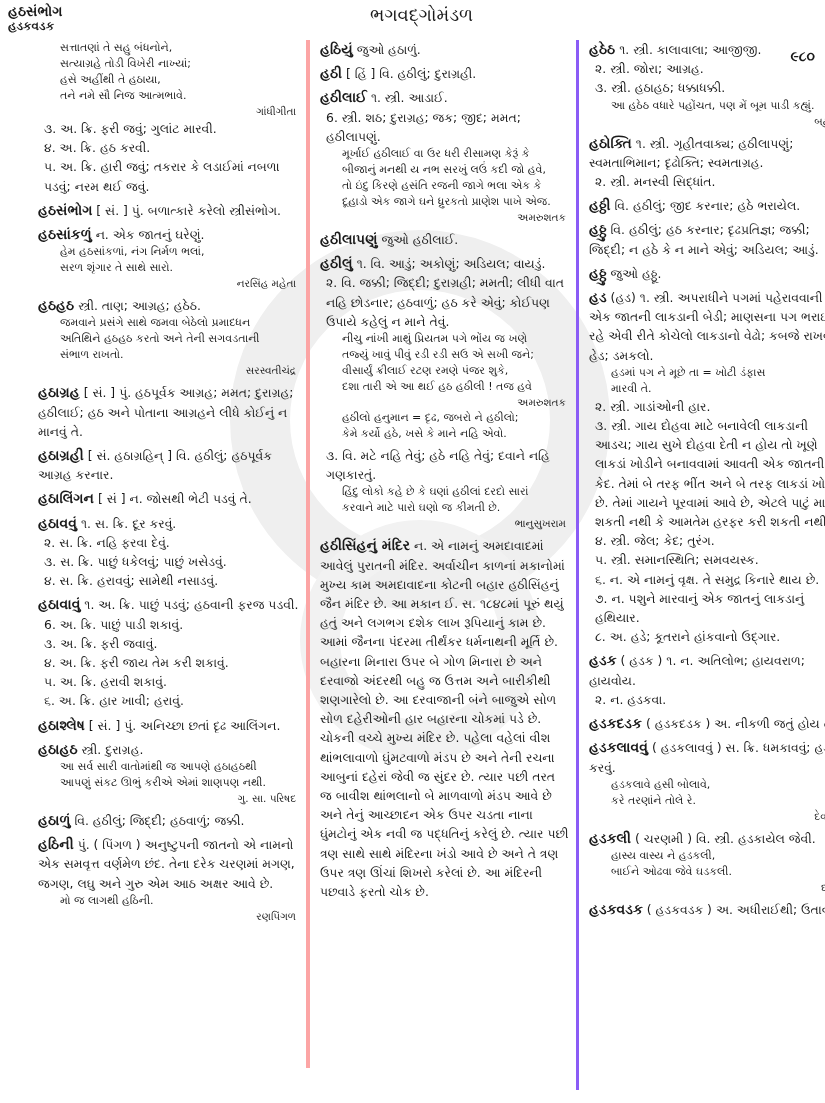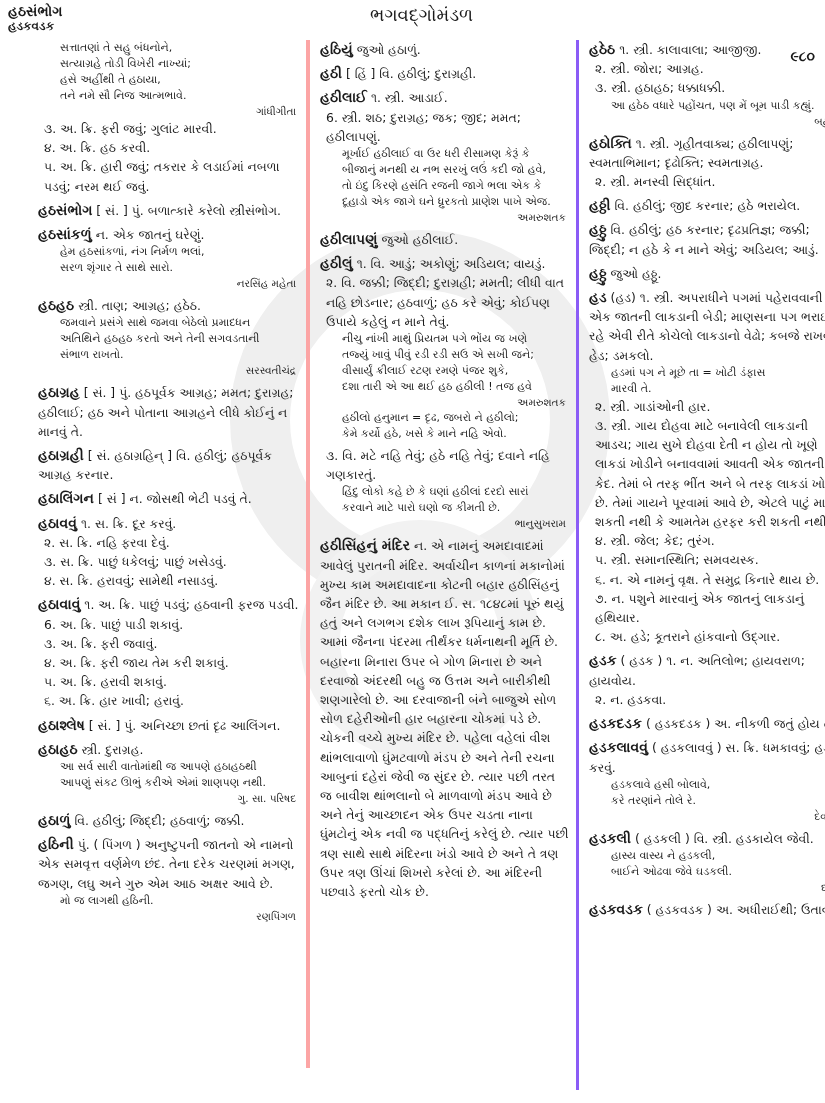--- a/index.html
+++ b/index.html
@@ -252,21 +252,21 @@
       <span class="hw">હડકલાવવું</span>
       <span>( હડકલાવવું ) સ. ક્રિ. ધમકાવવું; હડધૂત કરવું.</span>
       <div class="quote">
         <span class="ql">હડકલાવે હસી બોલાવે,</span>
         <span class="ql">કરે તરણાંને તોલે રે.</span>
       </div>
       <div class="src">દેવાનંદ</div>
     </div>
     <div class="entry">
       <span class="hw">હડકલી</span>
-      <span>( હડકલી ) વિ. સ્ત્રી. હડકાયેલ જેવી.</span>
+      <span>( ચરણમી ) વિ. સ્ત્રી. હડકાયેલ જેવી.</span>
       <div class="quote">
         <span class="ql">હાસ્ય વાસ્ય ને હડકલી,</span>
         <span class="ql">બાઈને ઓઢવા જેવે ઘડકલી.</span>
       </div>
       <div class="src">દાલરૂં</div>
     </div>
     <div class="entry">
       <span class="hw">હડકવડક</span>
       <span>( હડકવડક ) અ. અધીરાઈથી; ઉતાવળે.</span>
     </div>

